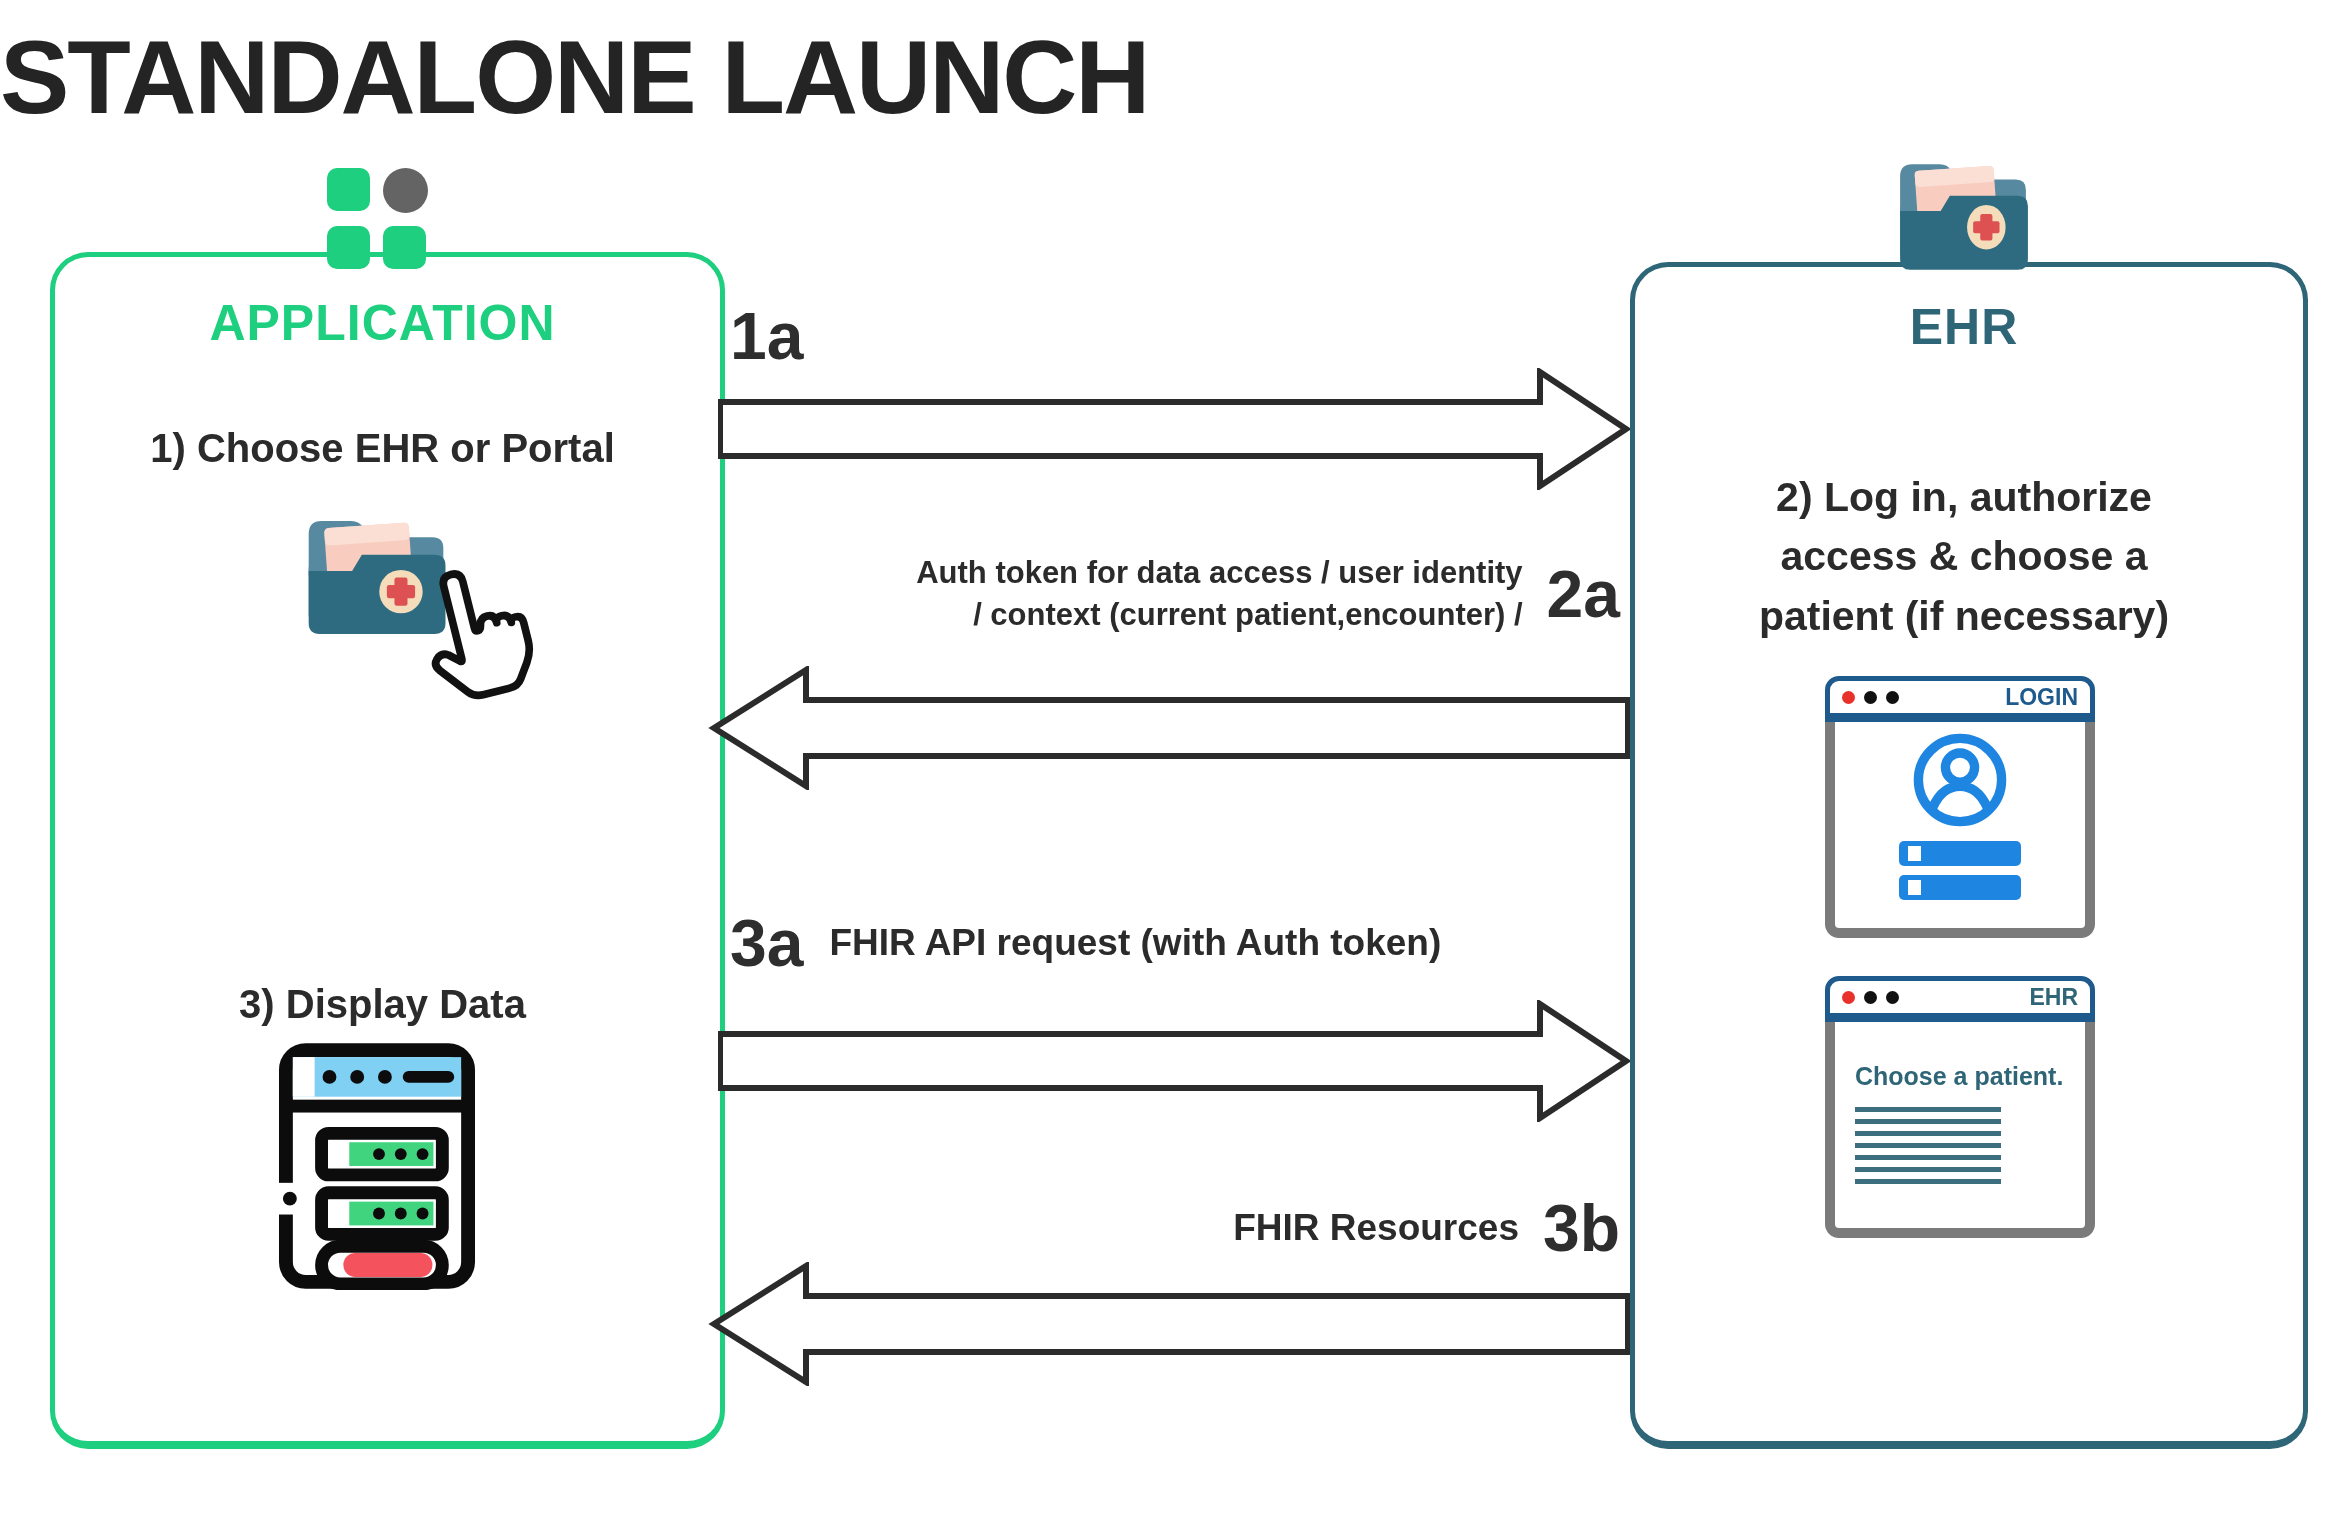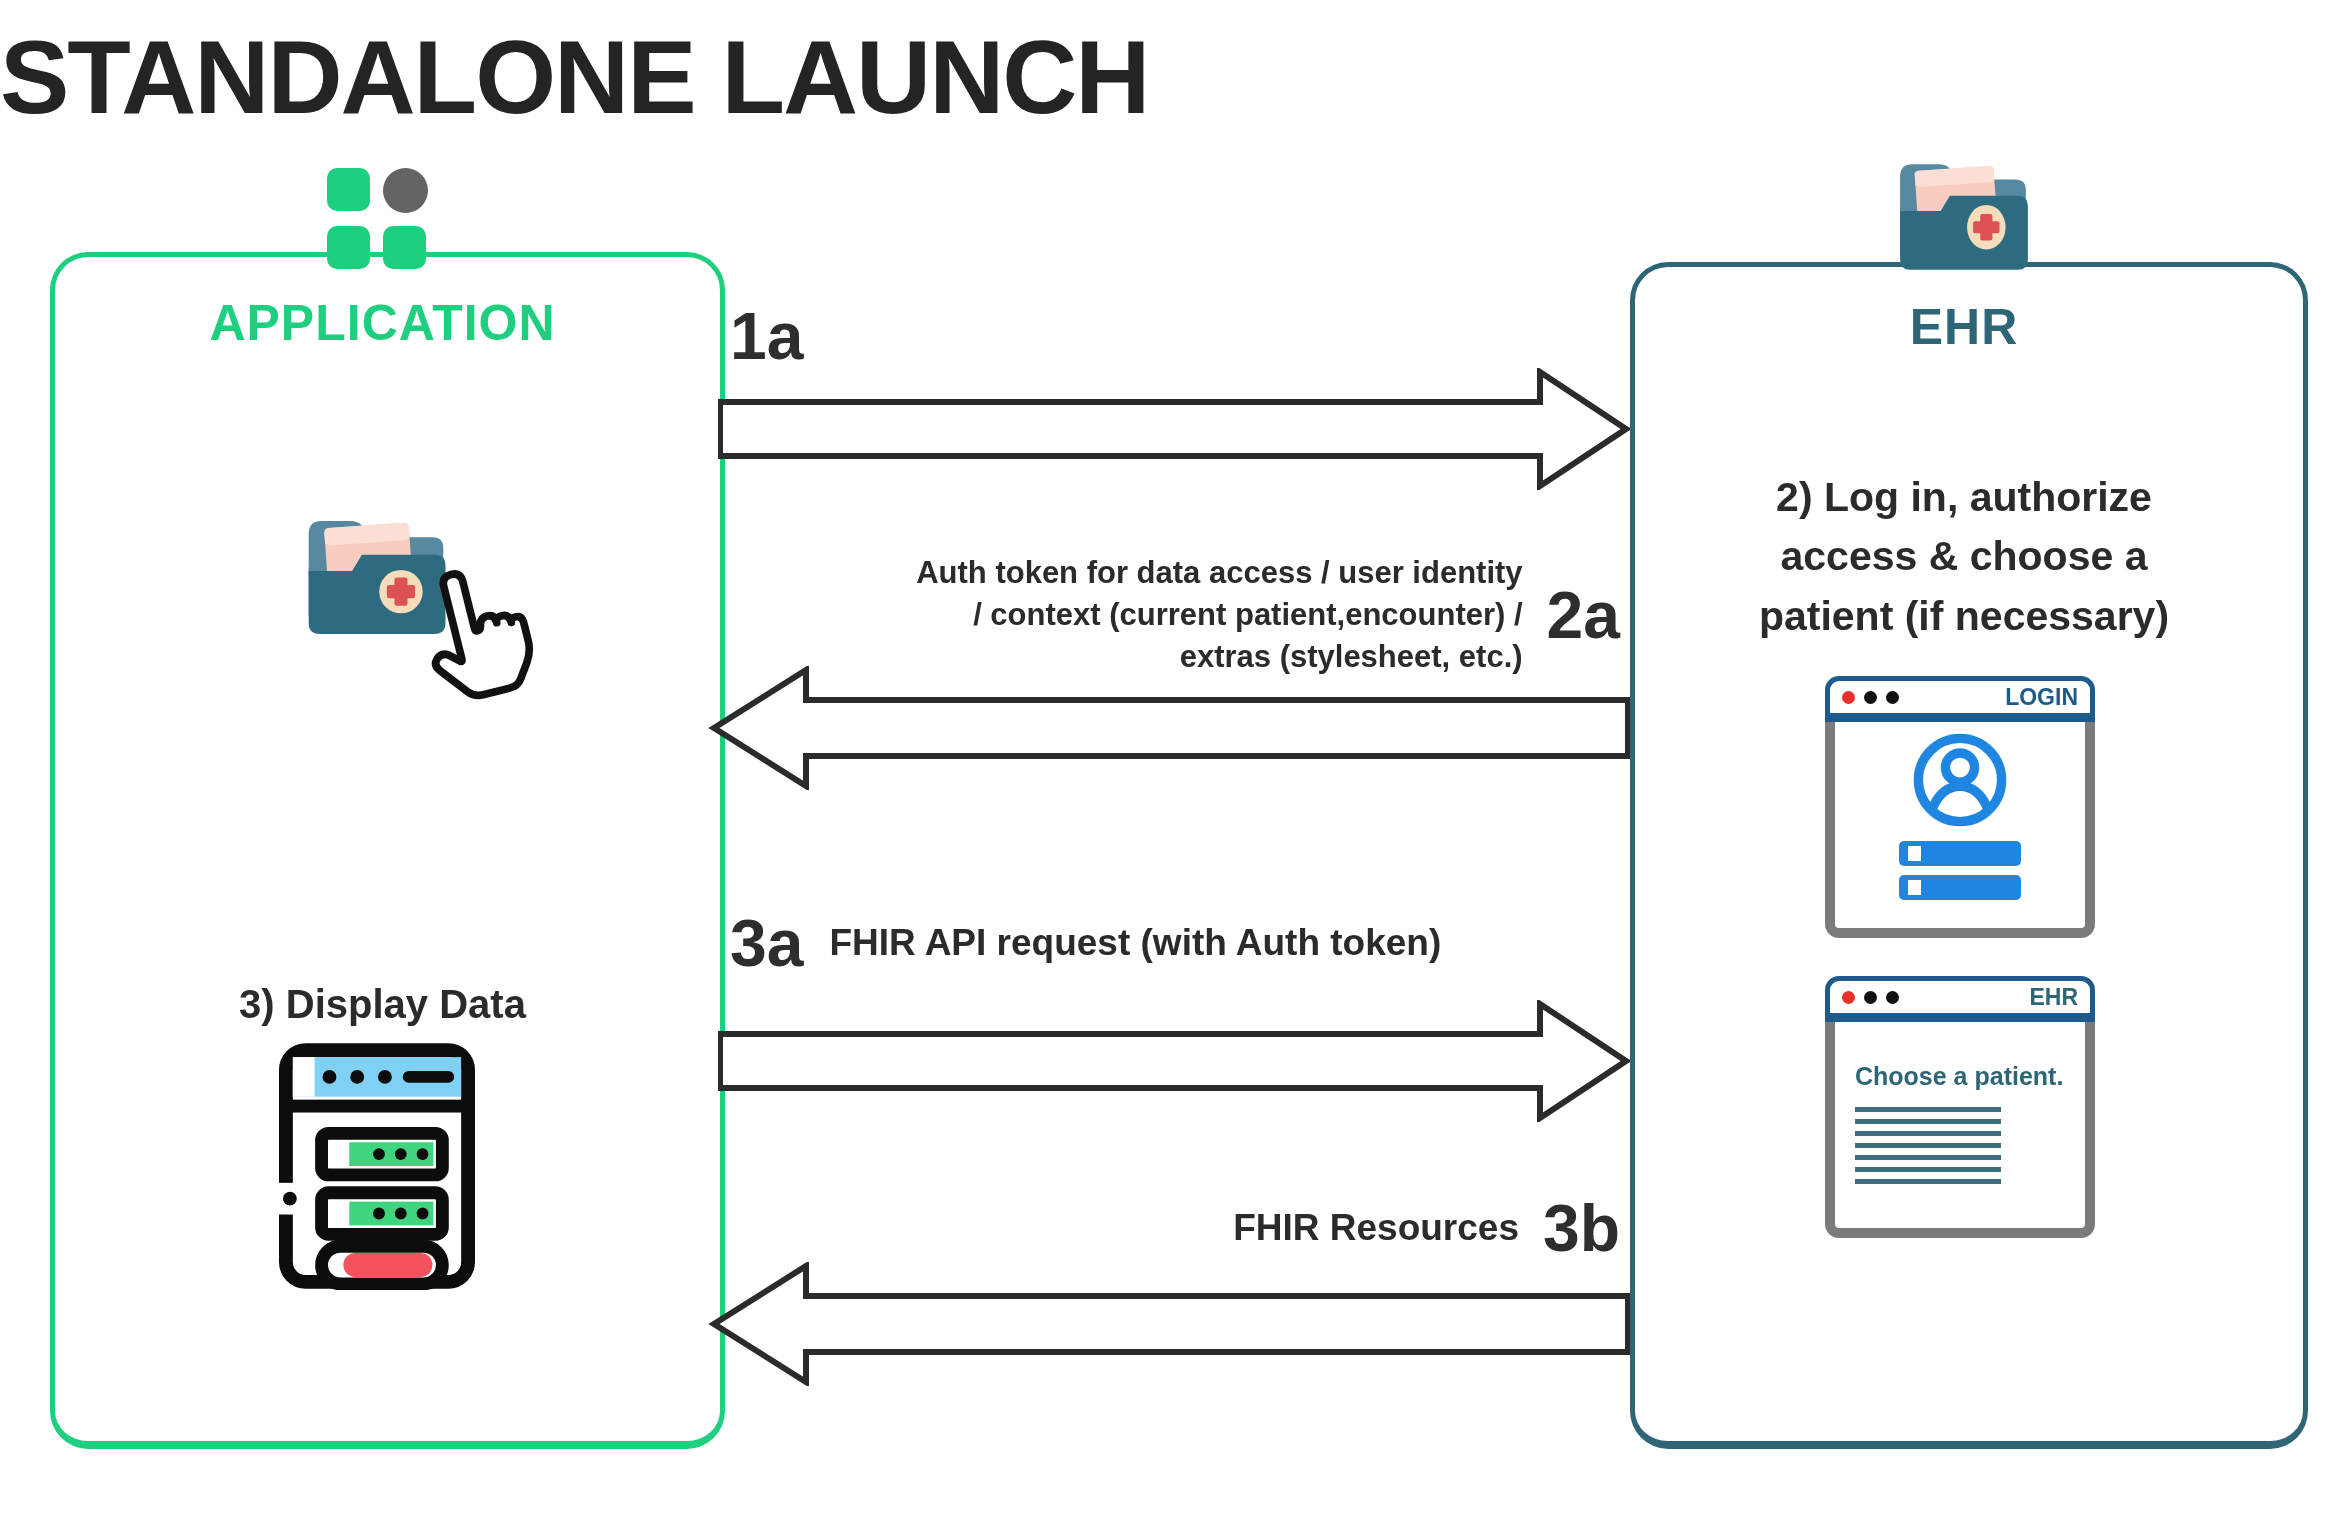--- a/index.html
+++ b/index.html
@@ -75,20 +75,21 @@
   <div class="abs actor-box app-box"></div>
 
   <div class="abs app-grid">
     <div class="sq" style="left:0;top:0"></div>
     <div class="circ" style="left:56px;top:0"></div>
     <div class="sq" style="left:0;top:58px"></div>
     <div class="sq" style="left:56px;top:58px"></div>
   </div>
 
   <div class="abs actor-title app-title">APPLICATION</div>
+  <div class="abs step-label step1">1) Choose EHR or Portal</div>
 
   <svg class="abs" style="left:300px;top:508px" width="152" height="126" viewBox="0 0 140 116">
     <path d="M8 62 V24 q0 -12 12 -12 h27 q8 0 11 6 l5 9 h59 q10 0 10 10 v25 z" style="fill:var(--folder-back)"></path>
     <rect x="8" y="48" width="124" height="59" rx="8" style="fill:var(--folder-back)"></rect>
     <g transform="rotate(-4 62 44)">
       <rect x="24" y="16" width="78" height="62" rx="4" style="fill:var(--paper)"></rect>
       <rect x="24" y="16" width="78" height="16" rx="4" style="fill:var(--paper-light)"></rect>
     </g>
     <path d="M8 58 h40 l9 -15 h67 q10 0 10 10 v53 q0 10 -10 10 H18 q-10 0 -10 -10 z" style="fill:var(--folder-front)"></path>
     <circle cx="93" cy="77" r="20" style="fill:var(--cream)"></circle>
@@ -191,21 +192,20 @@
     <span class="flow-num">1a</span>
   </div>
   <svg class="abs" style="left:718px;top:368px" width="912" height="122" viewBox="0 0 912 122">
     <polygon points="2,34 822,34 822,4 908,61 822,118 822,88 2,88" fill="#fff" stroke="#2b2b2b" stroke-width="6"></polygon>
   </svg>
 
   <div class="abs flow-row flow-right" style="left:700px;top:552px;width:920px">
     <div class="flow-lines">
       <div>Auth token for data access / user identity</div>
       <div>/ context (current patient,encounter) /</div>
-      <div>extras (stylesheet, etc.)</div>
     </div>
     <span class="flow-num">2a</span>
   </div>
   <svg class="abs" style="left:708px;top:666px" width="922" height="124" viewBox="0 0 922 124">
     <polygon points="920,34 98,34 98,4 6,62 98,120 98,90 920,90" fill="#fff" stroke="#2b2b2b" stroke-width="6"></polygon>
   </svg>
 
   <div class="abs flow-row" style="left:730px;top:903px;width:900px;height:80px">
     <span class="flow-num">3a</span>
     <span class="flow-text">FHIR API request (with Auth token)</span>

